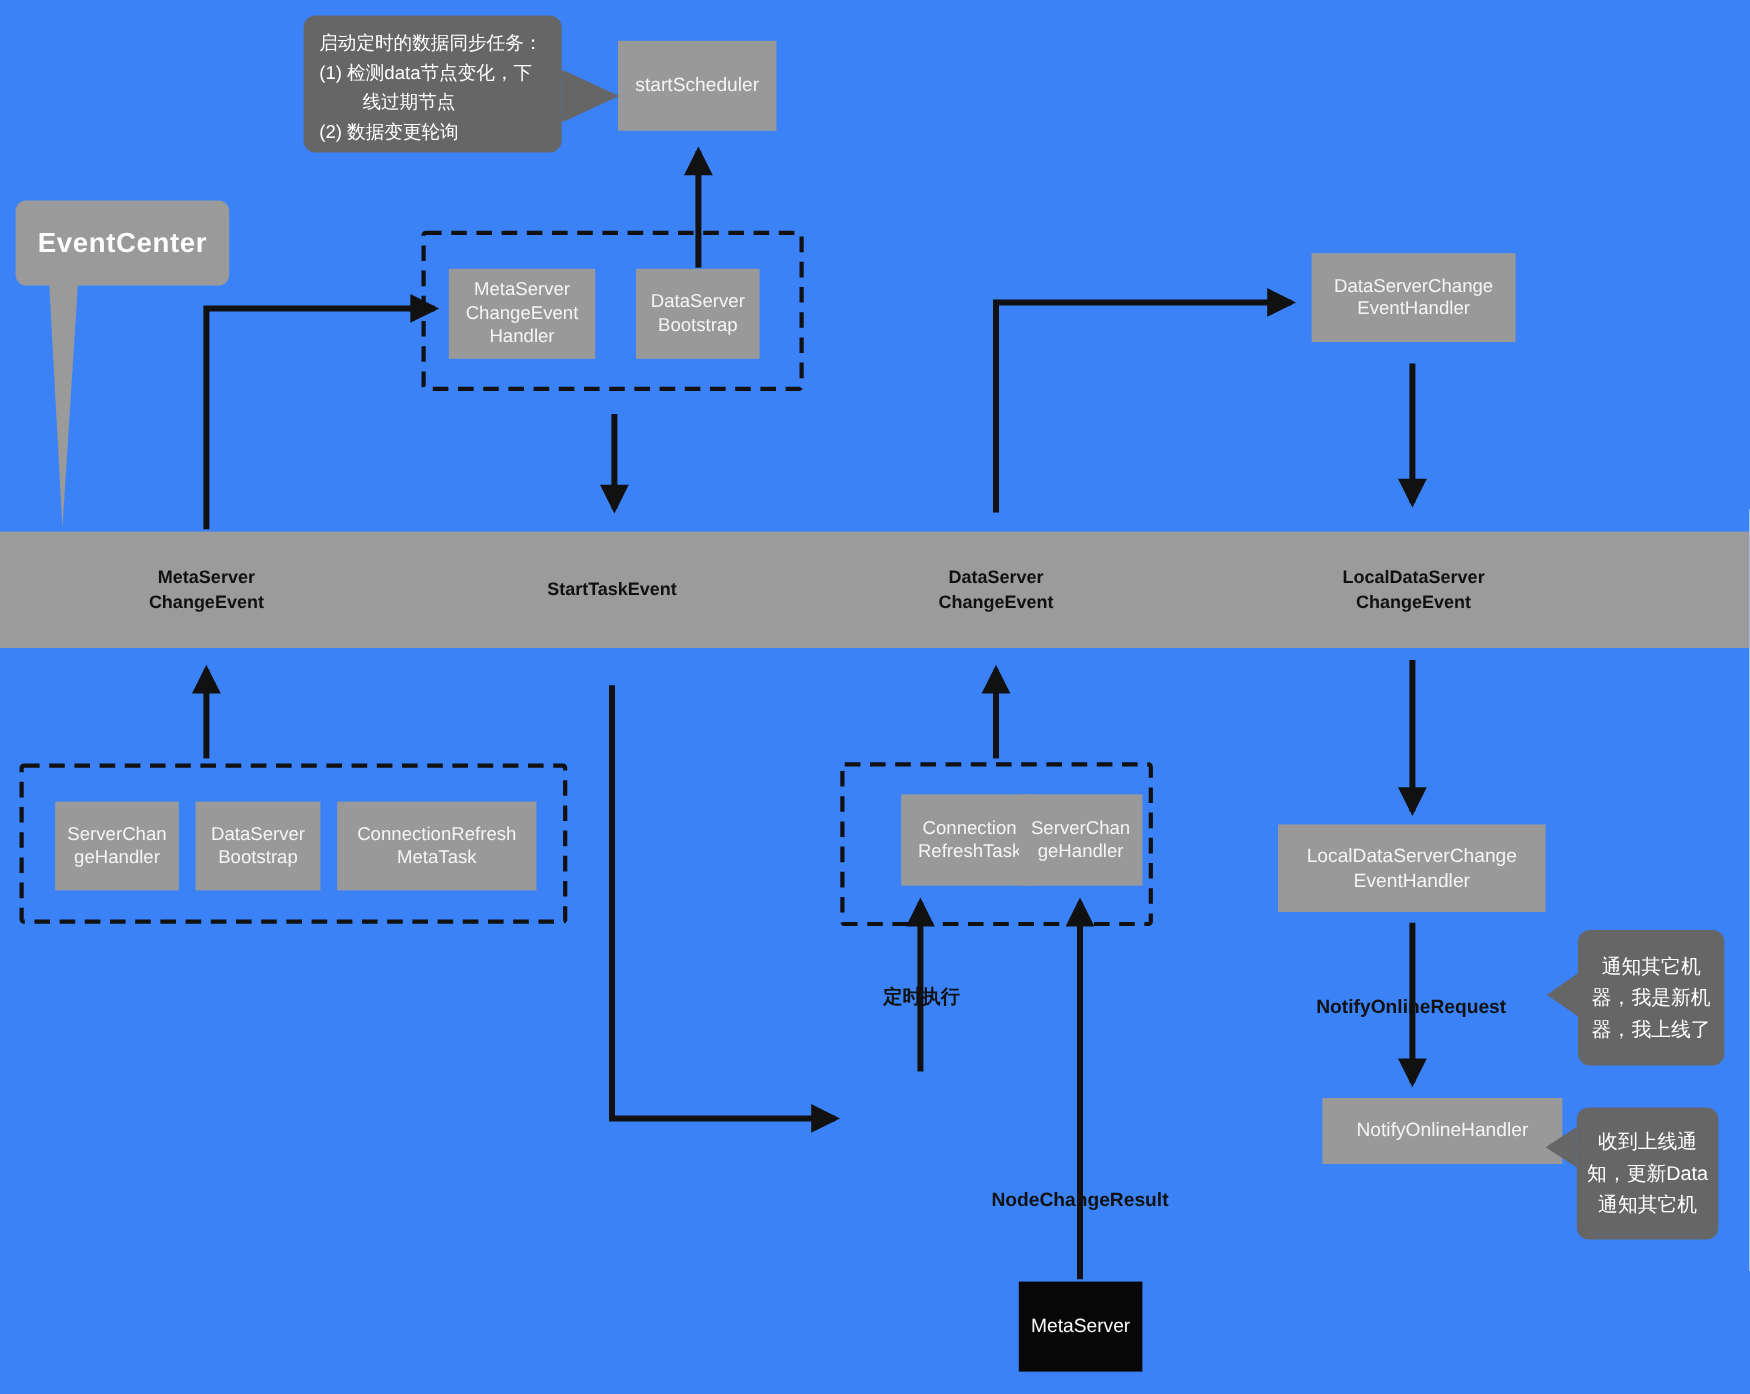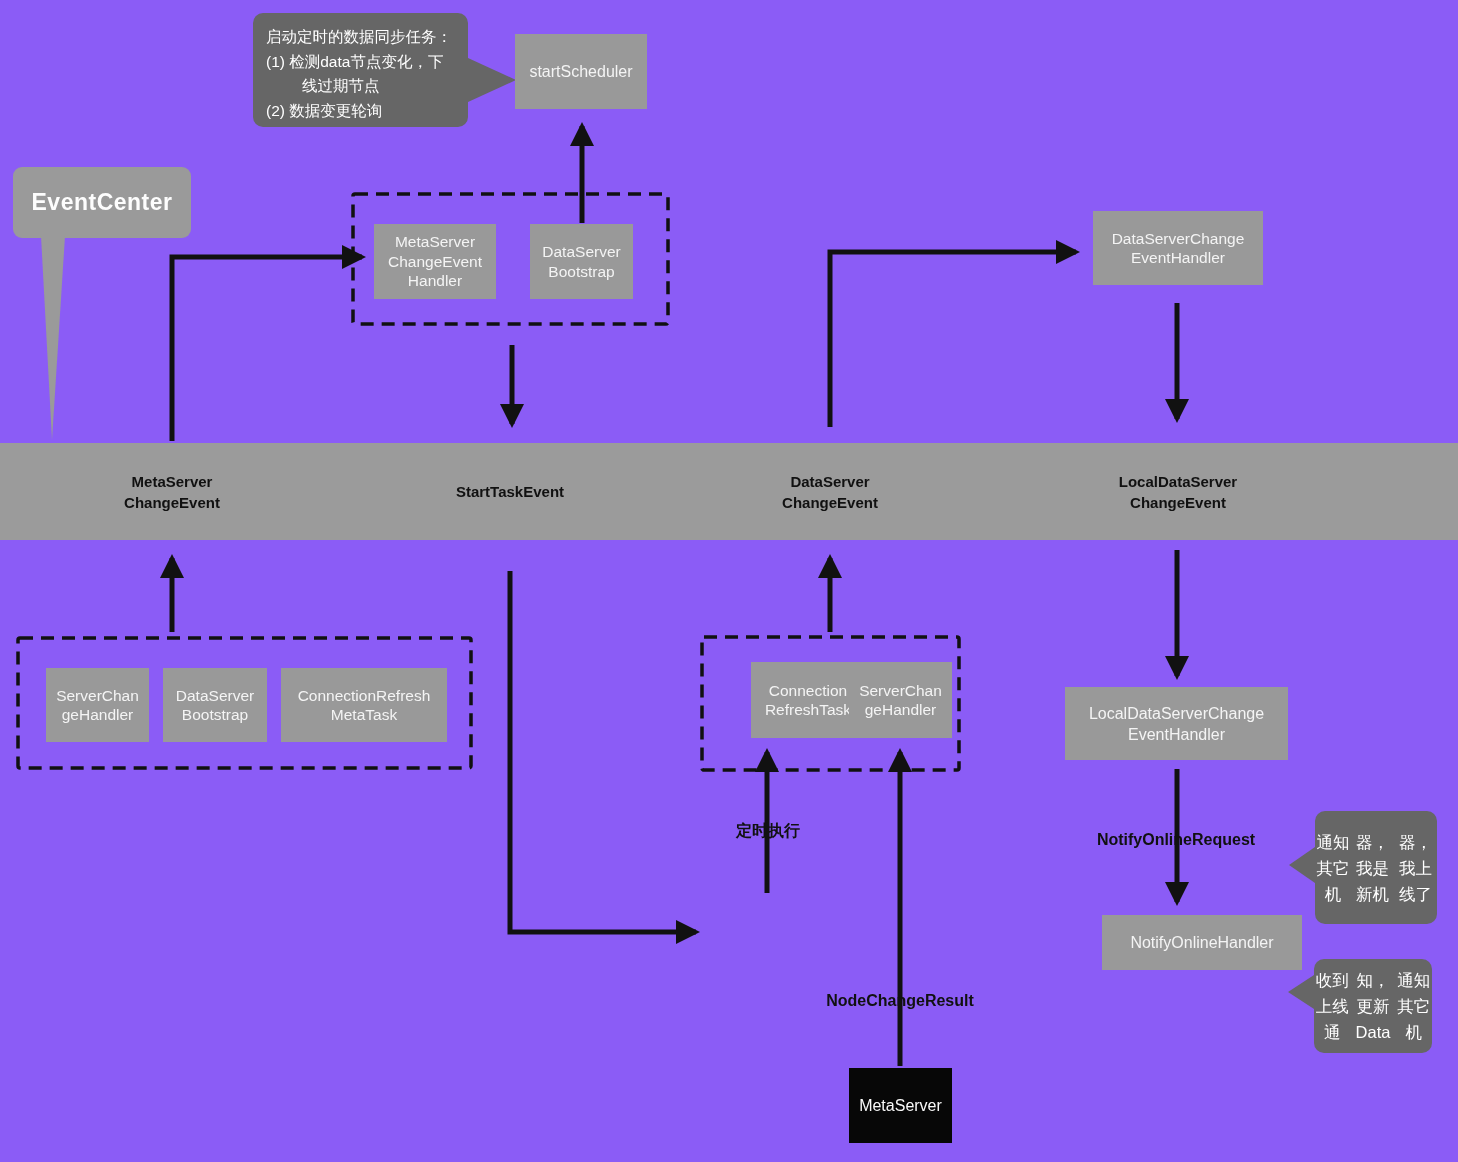--- a/index.html
+++ b/index.html
@@ -1,19 +1,19 @@
 <!DOCTYPE html>
 <html><head>
 <meta charset="utf-8">
 <style>
   * { margin:0; padding:0; box-sizing:border-box; }
   html,body { background:#fff; }
   body { font-family:"Liberation Sans","DejaVu Sans",sans-serif; }
   .canvas {
-    position:relative; width:1458px; height:1162px; background:#8b5cf6;
+    position:relative; width:1458px; height:1162px; background:#3b82f6;
     overflow:hidden;
   }
   .node {
     position:absolute; background:#999999; color:#f4f4f4;
     display:flex; flex-direction:column; align-items:center; justify-content:center;
     text-align:center; font-size:15.5px; line-height:19.5px;
   }
   .node span { display:block; }
   .node.black { background:#070707; color:#fafafa; }
   .callout {
@@ -36,22 +36,22 @@
   .bus-label {
     position:absolute; top:0; height:97px; display:flex; flex-direction:column;
     align-items:center; justify-content:center; text-align:center;
     color:#111111; font-size:15px; font-weight:700; line-height:21px;
   }
   .flow-label {
     position:absolute; color:#111111; font-size:16px; font-weight:700;
     text-align:center; white-space:nowrap;
   }
   .cn-callout {
-    display:flex; align-items:center; justify-content:center;
-    text-align:center; font-size:16.5px; line-height:26px;margin-top:36px;
+    display:flex; flex-direction:column; align-items:center; justify-content:center;
+    text-align:center; font-size:16.5px; line-height:26px;
   }
   svg.overlay { position:absolute; left:0; top:0; pointer-events:none; }
 </style>
 </head>
 <body>
 
 <div class="canvas">
 
   <div class="callout" style="left:253px; top:13px; width:215px; height:114px;">
     <div class="note-lines">
@@ -144,21 +144,21 @@
   <div class="flow-label" style="left:810px; top:992px; width:180px;">NodeChangeResult</div>
   <div class="flow-label" style="left:1076px; top:831px; width:200px;">NotifyOnlineRequest</div>
 
   <div class="callout cn-callout" style="left:1315px; top:775px; width:122px; height:113px;">
     <span>通知其它机</span>
     <span>器，我是新机</span>
     <span>器，我上线了</span>
     <div class="tail" style="right:100%; top:36px; border-width:18px 26px 18px 0; border-right-color:#666666;"></div>
   </div>
 
-  <div class="callout cn-callout" style="left:1314px; top:923px; width:118px; height:94px;">
+  <div class="callout cn-callout" style="left:1314px; top:923px; width:118px; height:110px;">
     <span>收到上线通</span>
     <span>知，更新Data</span>
     <span>通知其它机</span>
     <div class="tail" style="right:100%; top:16px; border-width:17px 26px 17px 0; border-right-color:#666666;"></div>
   </div>
 
   <svg class="overlay" width="1458" height="1162" viewBox="0 0 1458 1162">
     <defs>
       <marker id="ah" viewBox="0 0 12 12" refX="10" refY="6" markerWidth="26" markerHeight="24" markerUnits="userSpaceOnUse" orient="auto">
         <path d="M0,0 L12,6 L0,12 Z" fill="#111111"></path>

